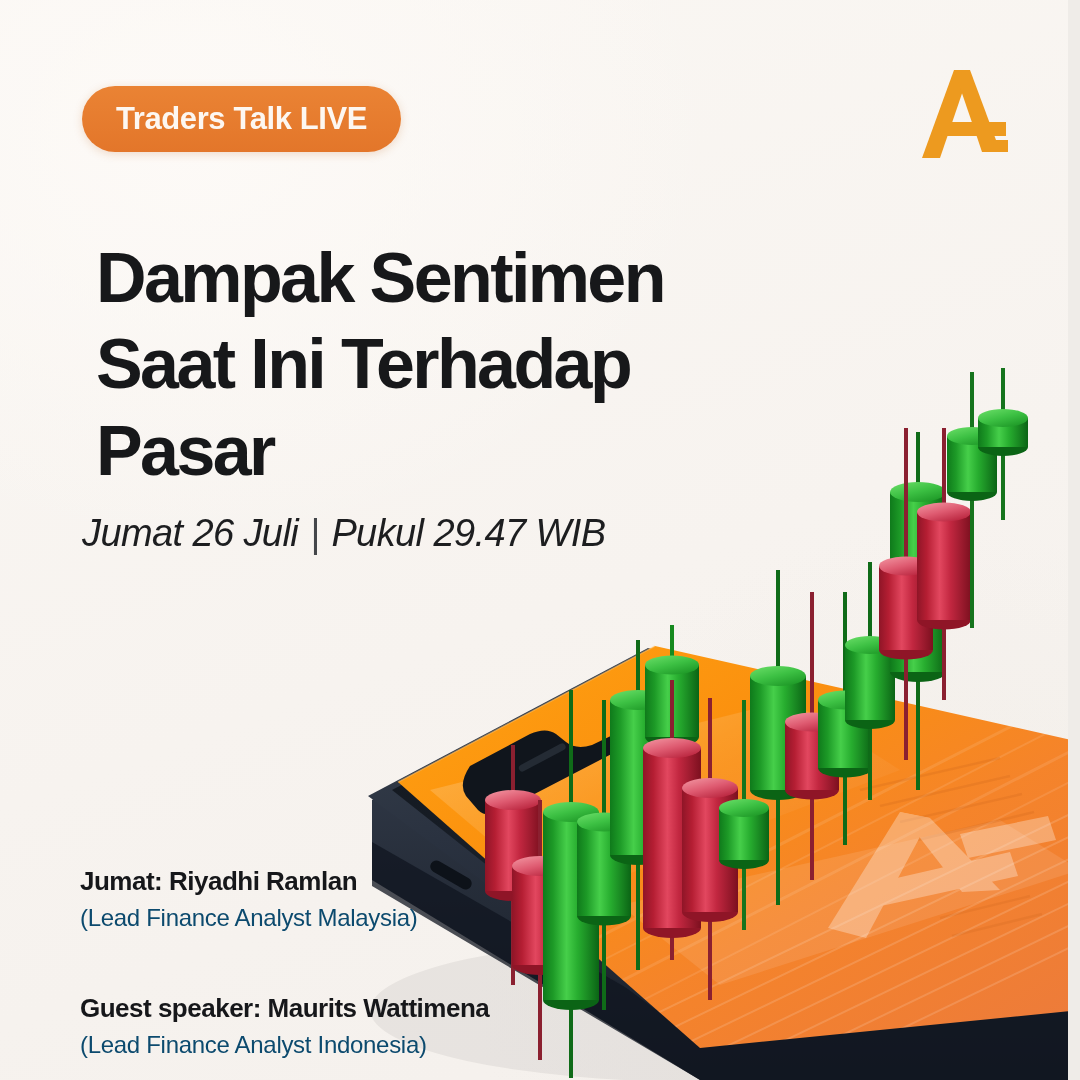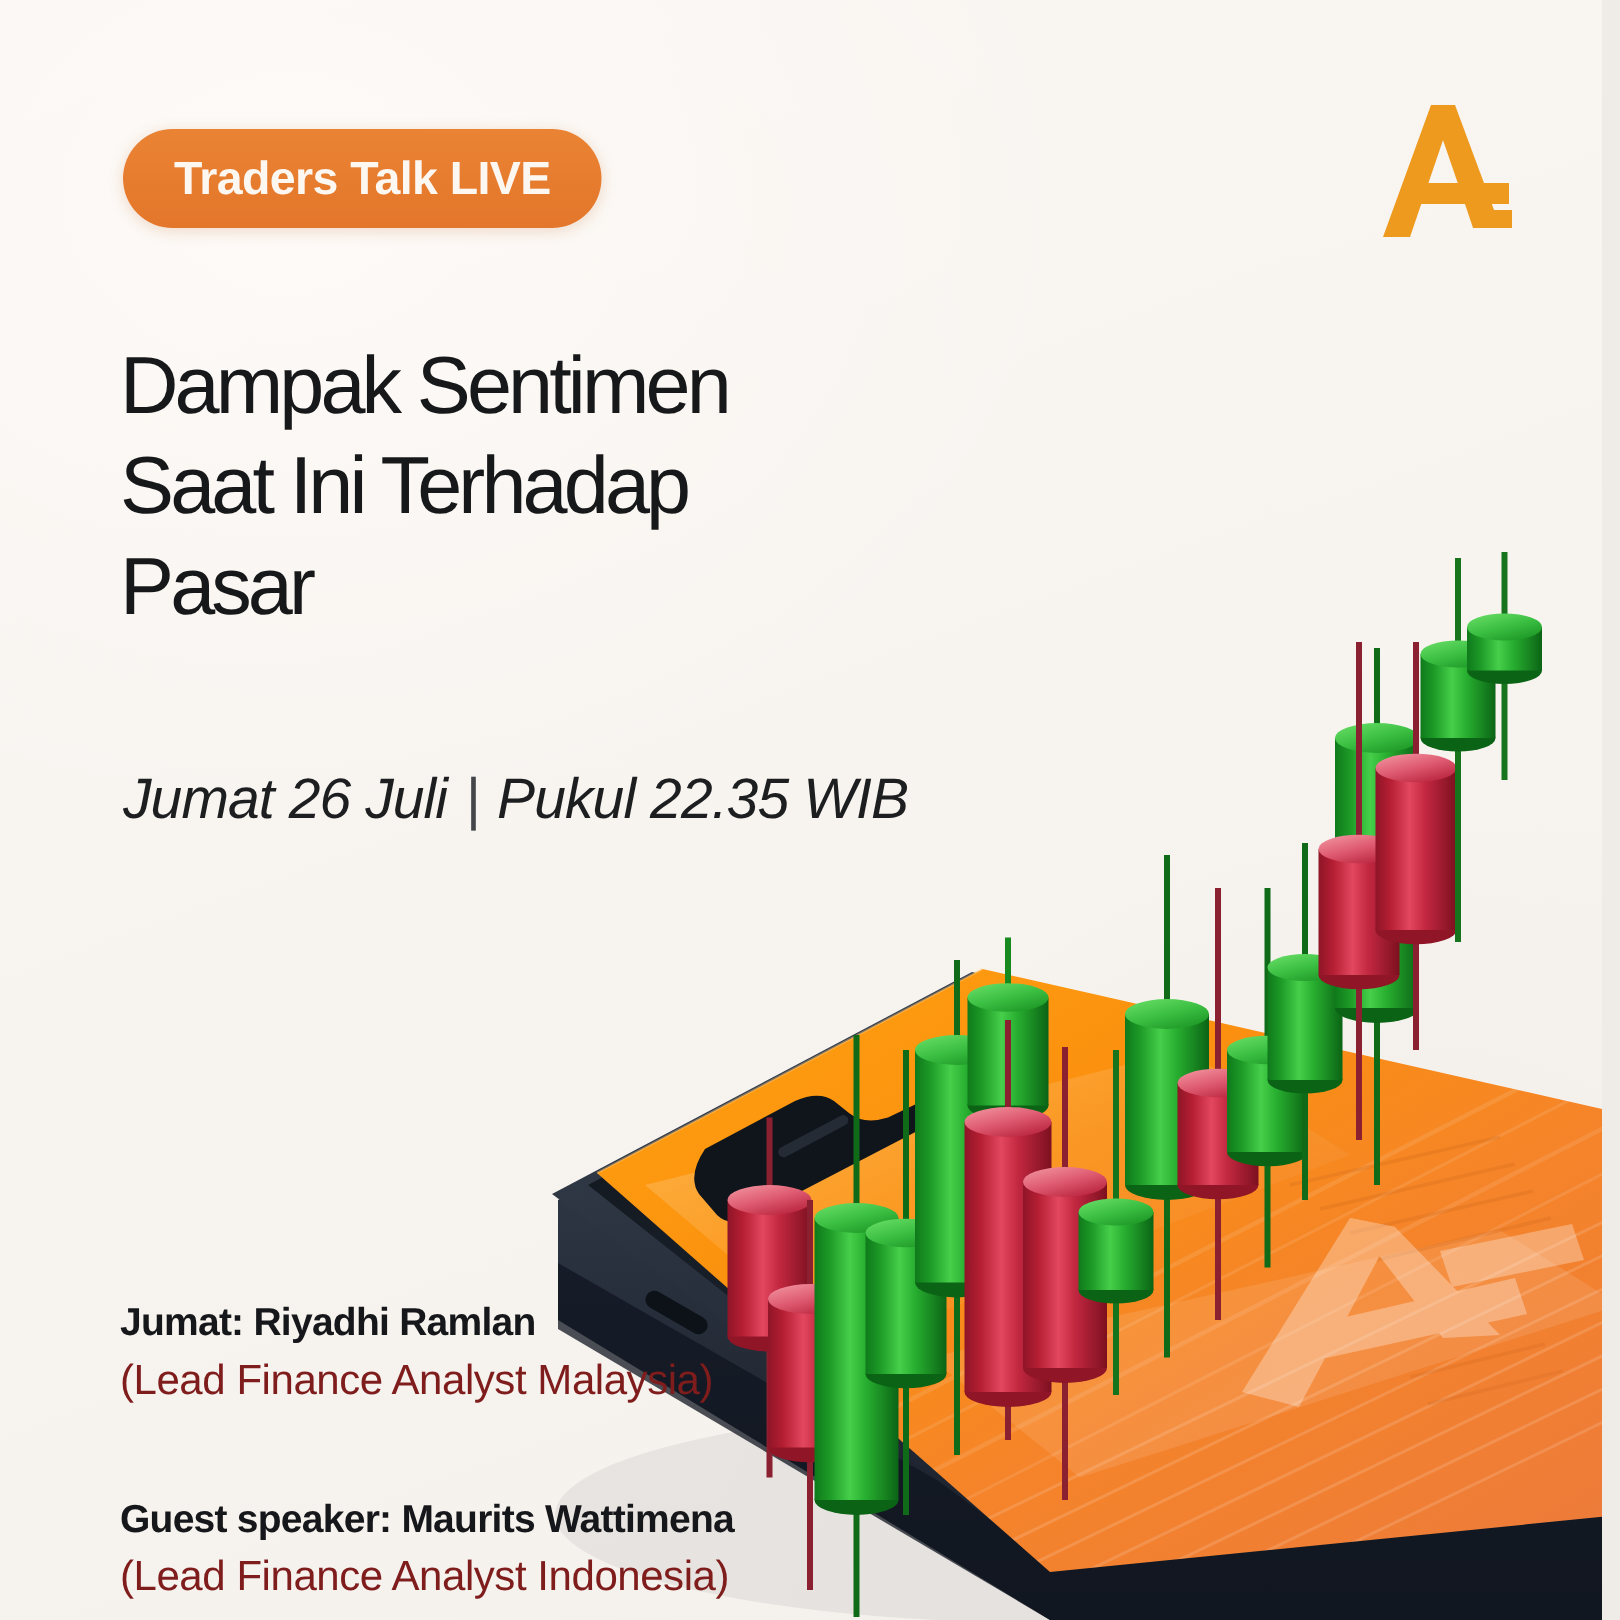--- a/index.html
+++ b/index.html
@@ -46,26 +46,26 @@
     color: #fdf7f1;
     font-size: 31px;
     font-weight: bold;
     letter-spacing: -0.4px;
     white-space: nowrap;
   }
 
   
   .headline {
     position: absolute;
-    left: 80px;
+    left: 96px;
     top: 188px;
     width: 780px;
     color: #17181a;
-    font-size: 54px;
-    font-weight: normal;
+    font-size: 70px;
+    font-weight: bold;
     line-height: 1.235;
     letter-spacing: -2.6px;
   }
   .headline .hl-line { display: block; white-space: nowrap; }
 
   
   .dateline {
     position: absolute;
     left: 82px;
     top: 512px;
@@ -103,22 +103,22 @@
   .credit-block + .credit-block { margin-top: 61px; }
   .credit-name {
     color: #16171a;
     font-size: 26px;
     font-weight: bold;
     letter-spacing: -0.5px;
     white-space: nowrap;
   }
   .credit-role {
     margin-top: 7px;
-    color: #7f1d1d;
-    font-size: 28px;
+    color: #0c4a6e;
+    font-size: 24px;
     font-weight: normal;
     letter-spacing: -0.3px;
     white-space: nowrap;
   }
 
   
   .scene {
     position: absolute;
     left: 0;
     top: 0;
@@ -410,21 +410,21 @@
 
   <h1 class="headline">
     <span class="hl-line">Dampak Sentimen</span>
     <span class="hl-line">Saat Ini Terhadap</span>
     <span class="hl-line">Pasar</span>
   </h1>
 
   <div class="dateline">
     <span>Jumat 26 Juli</span>
     <span class="sep">|</span>
-    <span>Pukul 22.35 WIB</span>
+    <span>Pukul 29.47 WIB</span>
   </div>
 
   <div class="credits">
     <div class="credit-block">
       <div class="credit-name">Jumat: Riyadhi Ramlan</div>
       <div class="credit-role">(Lead Finance Analyst Malaysia)</div>
     </div>
     <div class="credit-block">
       <div class="credit-name">Guest speaker: Maurits Wattimena</div>
       <div class="credit-role">(Lead Finance Analyst Indonesia)</div>

